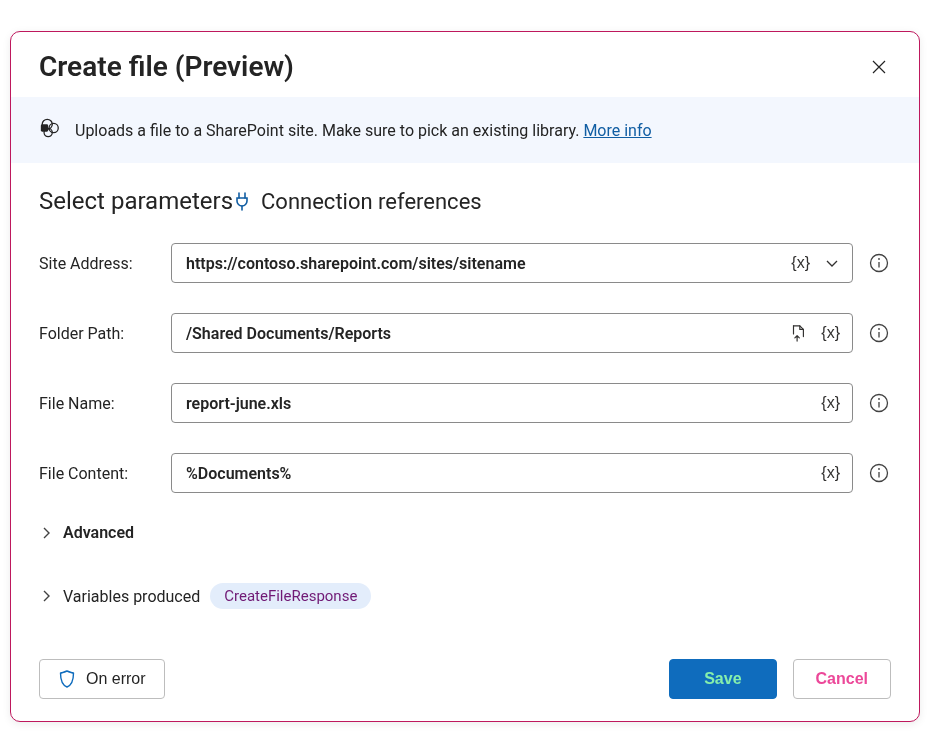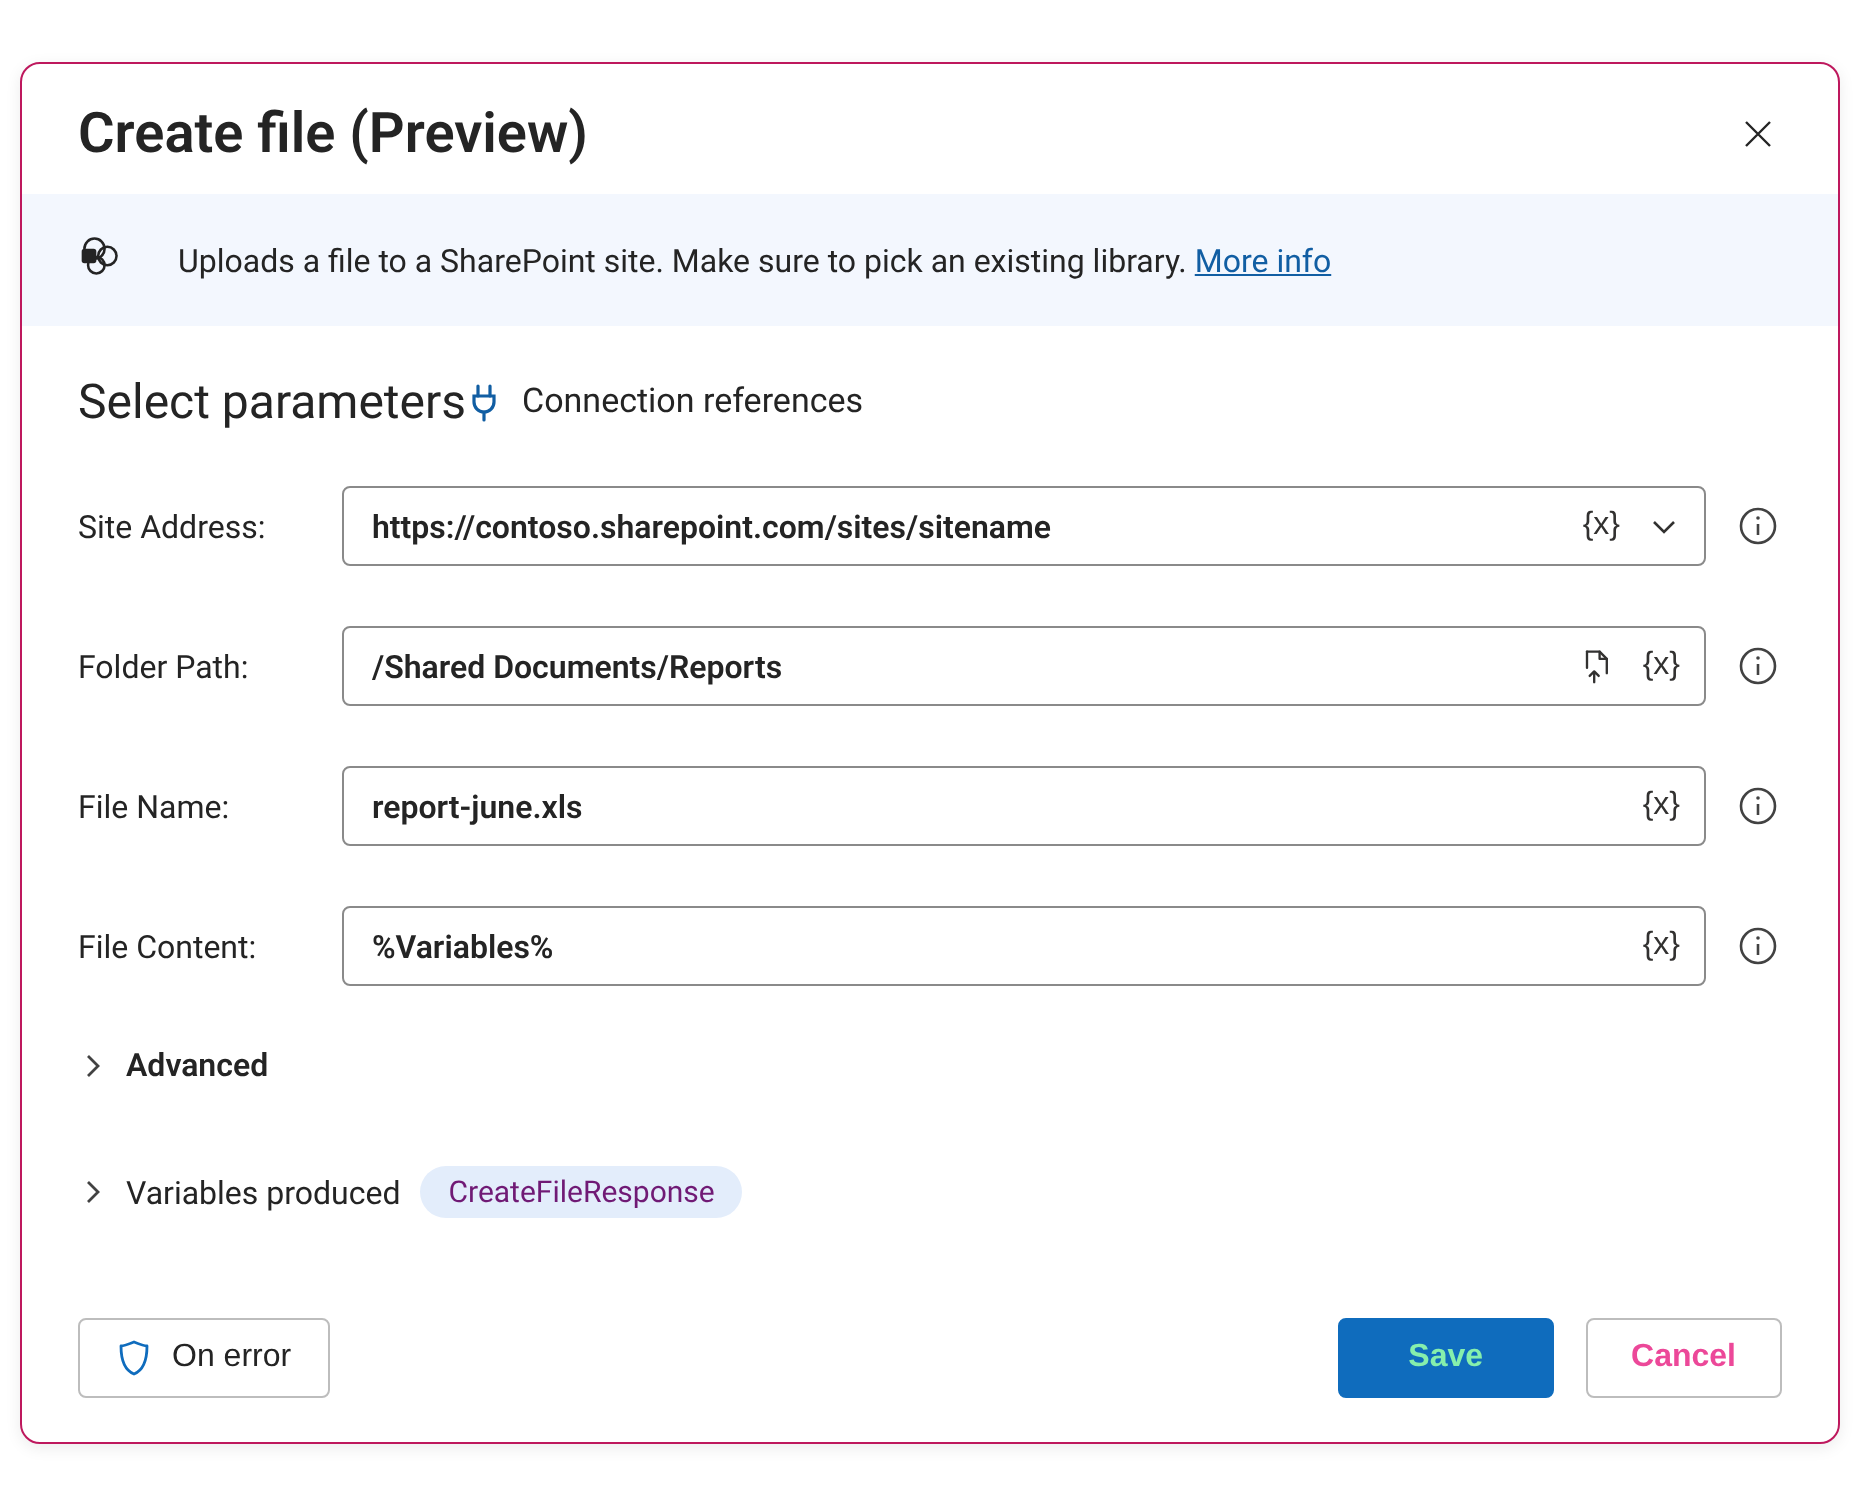--- a/index.html
+++ b/index.html
@@ -27,33 +27,33 @@
   .titlebar h1 {
     font-size:28px; font-weight:600; margin:0;
   }
   .close-btn {
     width:32px; height:32px; display:flex; align-items:center; justify-content:center;
     background:none; border:none; cursor:pointer; color:#242424;
   }
   .info-banner {
     background:#f3f7fe;
     padding:20px 28px;
-    display:flex; align-items:center; gap:28px;
+    display:flex; align-items:center; gap:14px;
     font-size:16px;
   }
   .info-banner a { color:#115ea3; text-decoration:underline; }
   .content { padding:24px 28px 10px 28px; }
   .section-head {
     display:flex; align-items:center; justify-content:flex-start;
     margin-bottom:28px;
   }
   .section-head h2 { font-size:24px; font-weight:400; margin:0; color:#242424; }
   .conn-ref {
     display:flex; align-items:center; gap:10px;
-    color:#242424; font-size:17px; cursor:pointer;
+    color:#242424; font-size:22px; cursor:pointer;
   }
   .conn-ref svg { color:#115ea3; }
   .param-row {
     display:flex; align-items:center; gap:14px;
     margin-bottom:30px;
     justify-content:flex-end;
   }
   .param-label {
     width:118px; flex-shrink:0;
     font-size:16px; color:#242424;
@@ -229,21 +229,21 @@
             <circle cx="10" cy="10" r="8.5"></circle>
             <circle cx="10" cy="6" r="0.9" fill="currentColor" stroke="none"></circle>
             <path d="M10 9 V14.5"></path>
           </svg>
       </div>
     </div>
 
     <div class="param-row">
       <div class="param-label">File Content:</div>
       <div class="input-wrap">
-        <div class="val">%Variables%</div>
+        <div class="val">%Documents%</div>
         <div class="adorn">
           <button class="adorn-btn brace">{x}</button>
         </div>
       </div>
       <div class="info-icon">
         <svg width="20" height="20" viewBox="0 0 20 20" fill="none" stroke="currentColor" stroke-width="1.3">
             <circle cx="10" cy="10" r="8.5"></circle>
             <circle cx="10" cy="6" r="0.9" fill="currentColor" stroke="none"></circle>
             <path d="M10 9 V14.5"></path>
           </svg>

